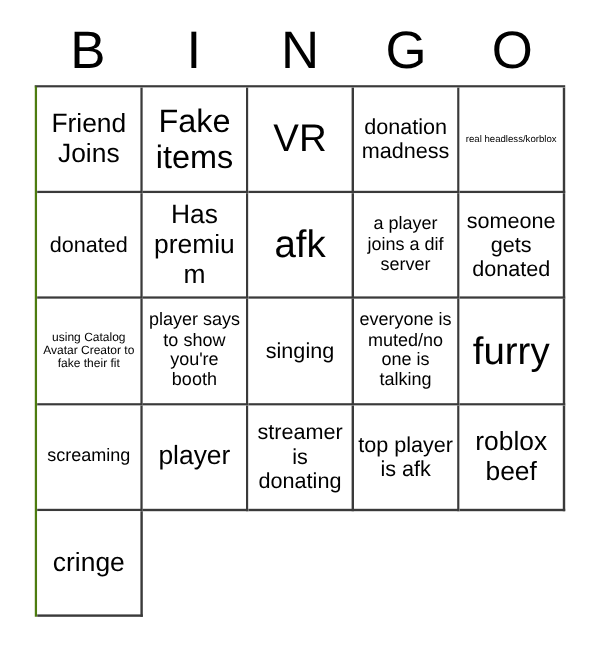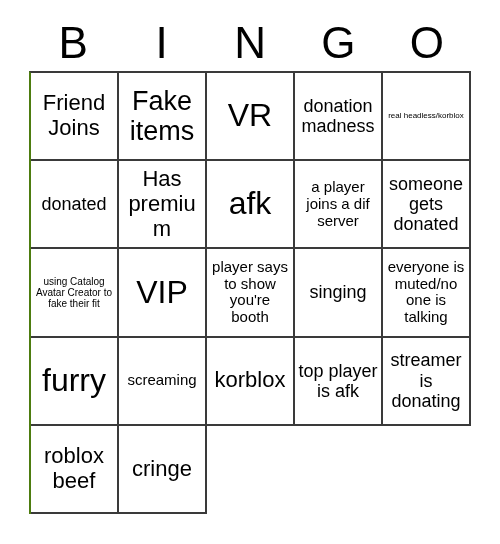--- a/index.html
+++ b/index.html
@@ -133,48 +133,45 @@
     <div class="bingo-cell fs-sm">
         <span class="cell-text">a player joins a dif server</span>
       </div>
 
     <div class="bingo-cell fs-md">
         <span class="cell-text">someone gets donated</span>
       </div>
     <div class="bingo-cell fs-xs">
         <span class="cell-text">using Catalog Avatar Creator to fake their fit</span>
       </div>
-    <div class="bingo-cell fs-xxl">
-        <span class="cell-text">VIP</span>
-      </div>
 
     <div class="bingo-cell fs-sm">
         <span class="cell-text">player says to show you're booth</span>
       </div>
     <div class="bingo-cell fs-md">
         <span class="cell-text">singing</span>
       </div>
     <div class="bingo-cell fs-sm">
         <span class="cell-text">everyone is muted/no one is talking</span>
       </div>
     <div class="bingo-cell fs-xxl">
         <span class="cell-text">furry</span>
       </div>
     <div class="bingo-cell fs-sm">
         <span class="cell-text">screaming</span>
       </div>
 
     <div class="bingo-cell fs-lg">
-        <span class="cell-text">korblox</span>
+        <span class="cell-text">player</span>
+      </div>
+    <div class="bingo-cell fs-md">
+        <span class="cell-text">streamer is donating</span>
       </div>
     <div class="bingo-cell fs-md">
         <span class="cell-text">top player is afk</span>
-      </div>
-    <div class="bingo-cell fs-md">
-        <span class="cell-text">streamer is donating</span>
       </div>
     <div class="bingo-cell fs-lg">
         <span class="cell-text">roblox beef</span>
       </div>
     <div class="bingo-cell fs-lg">
         <span class="cell-text">cringe</span>
       </div>
 
   </div>
 </div>

